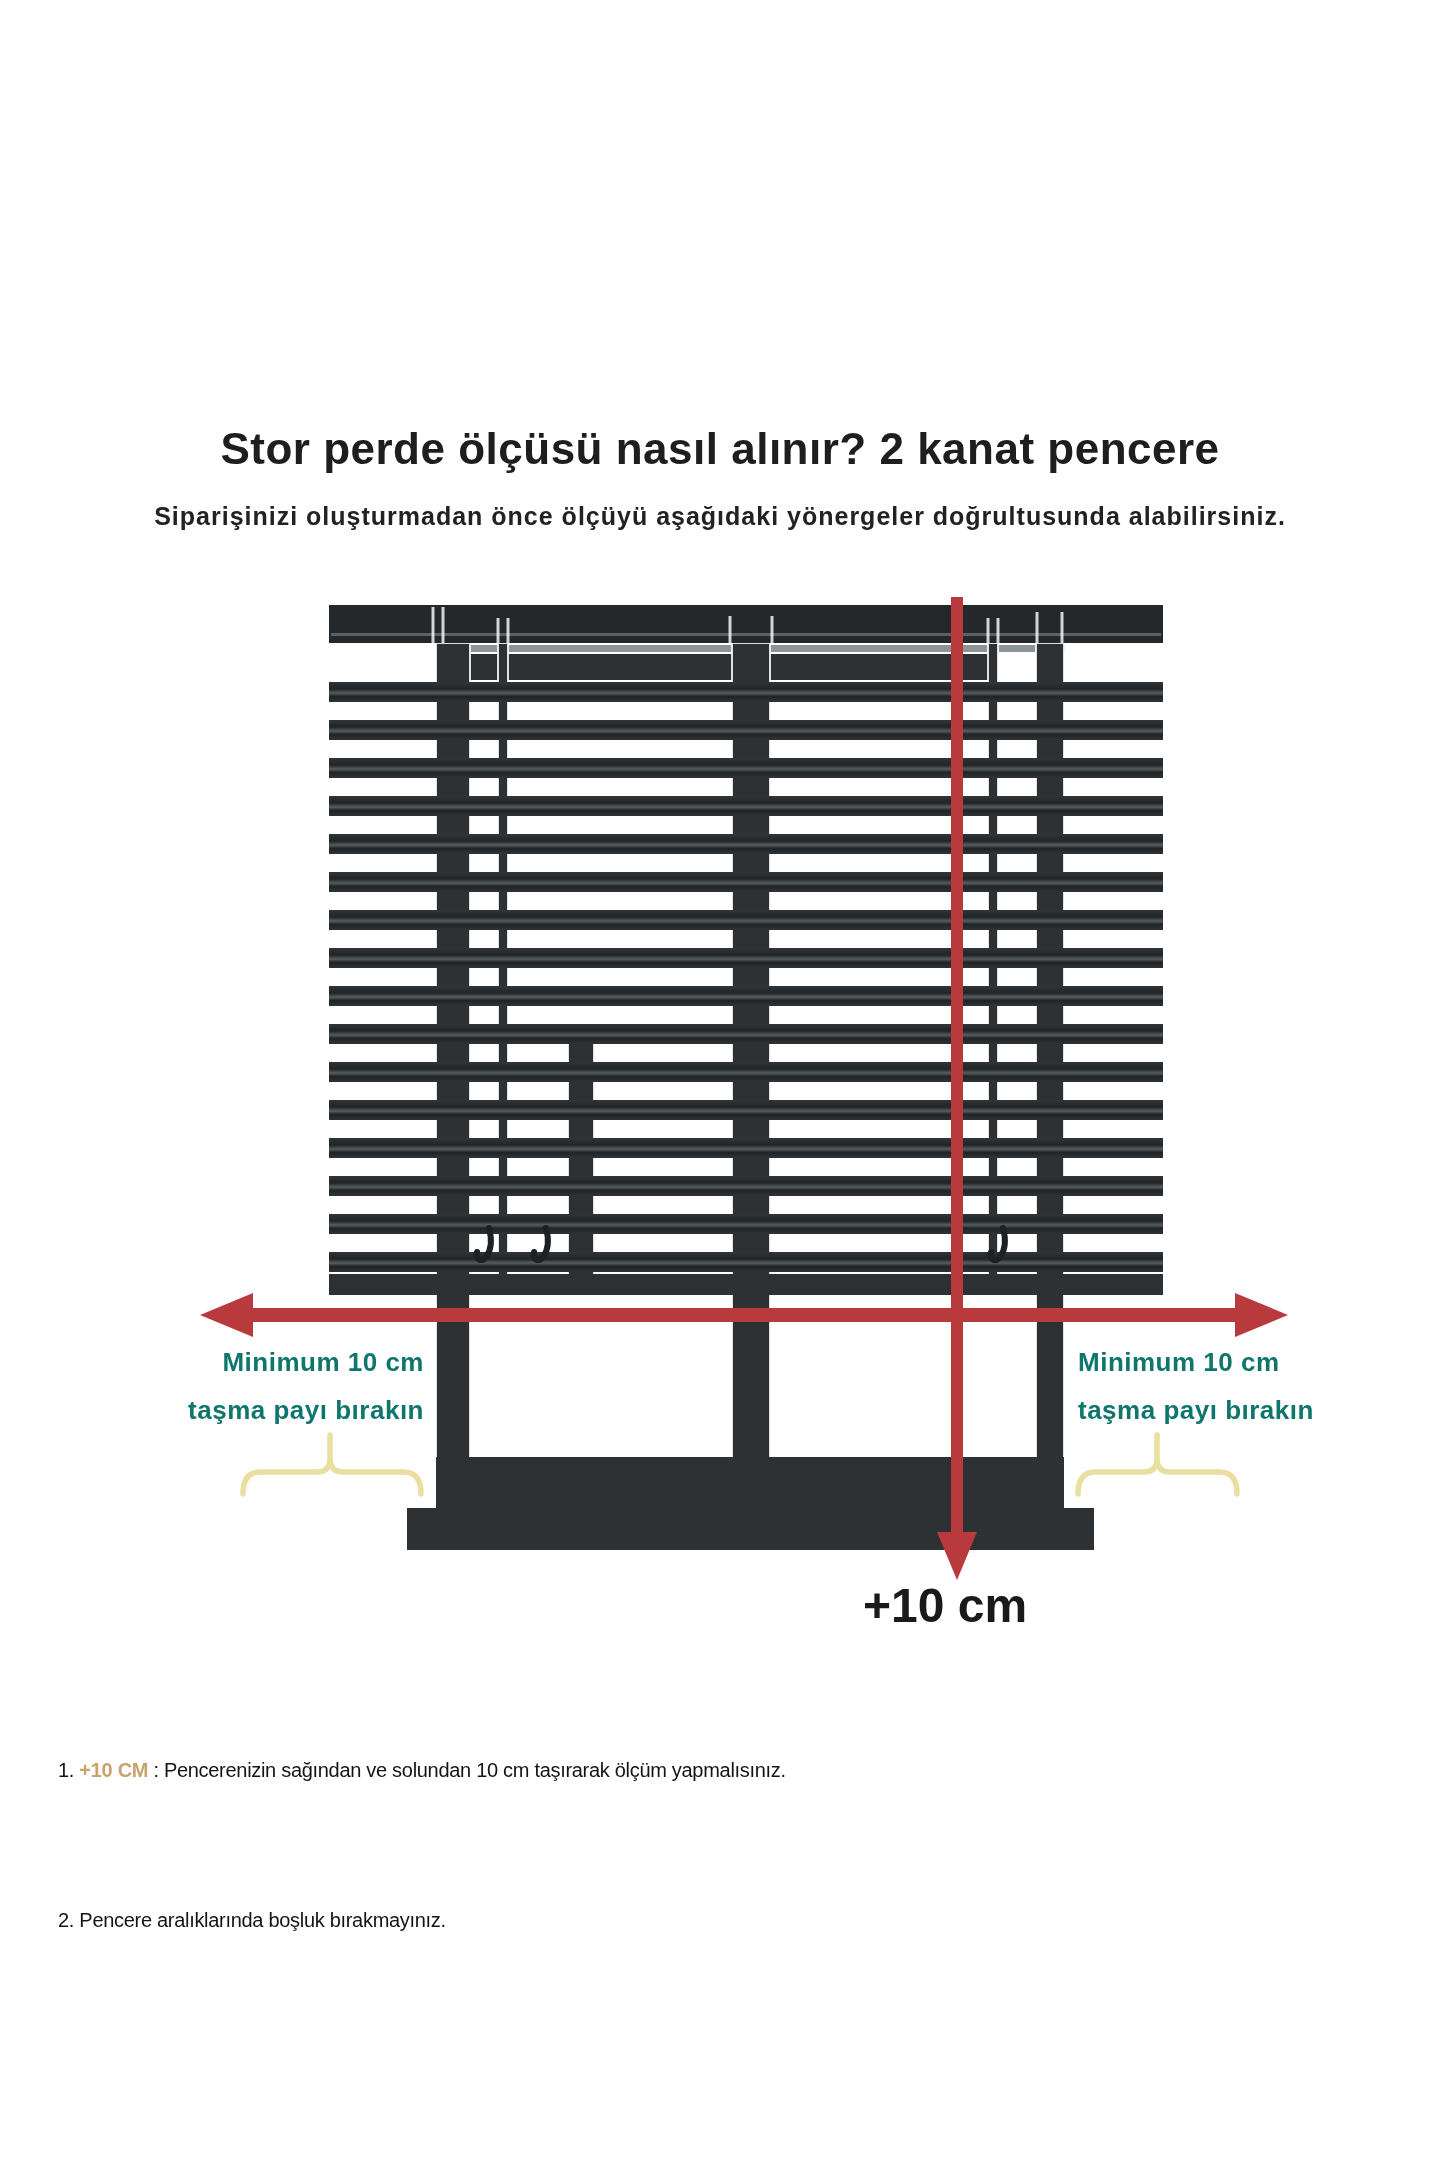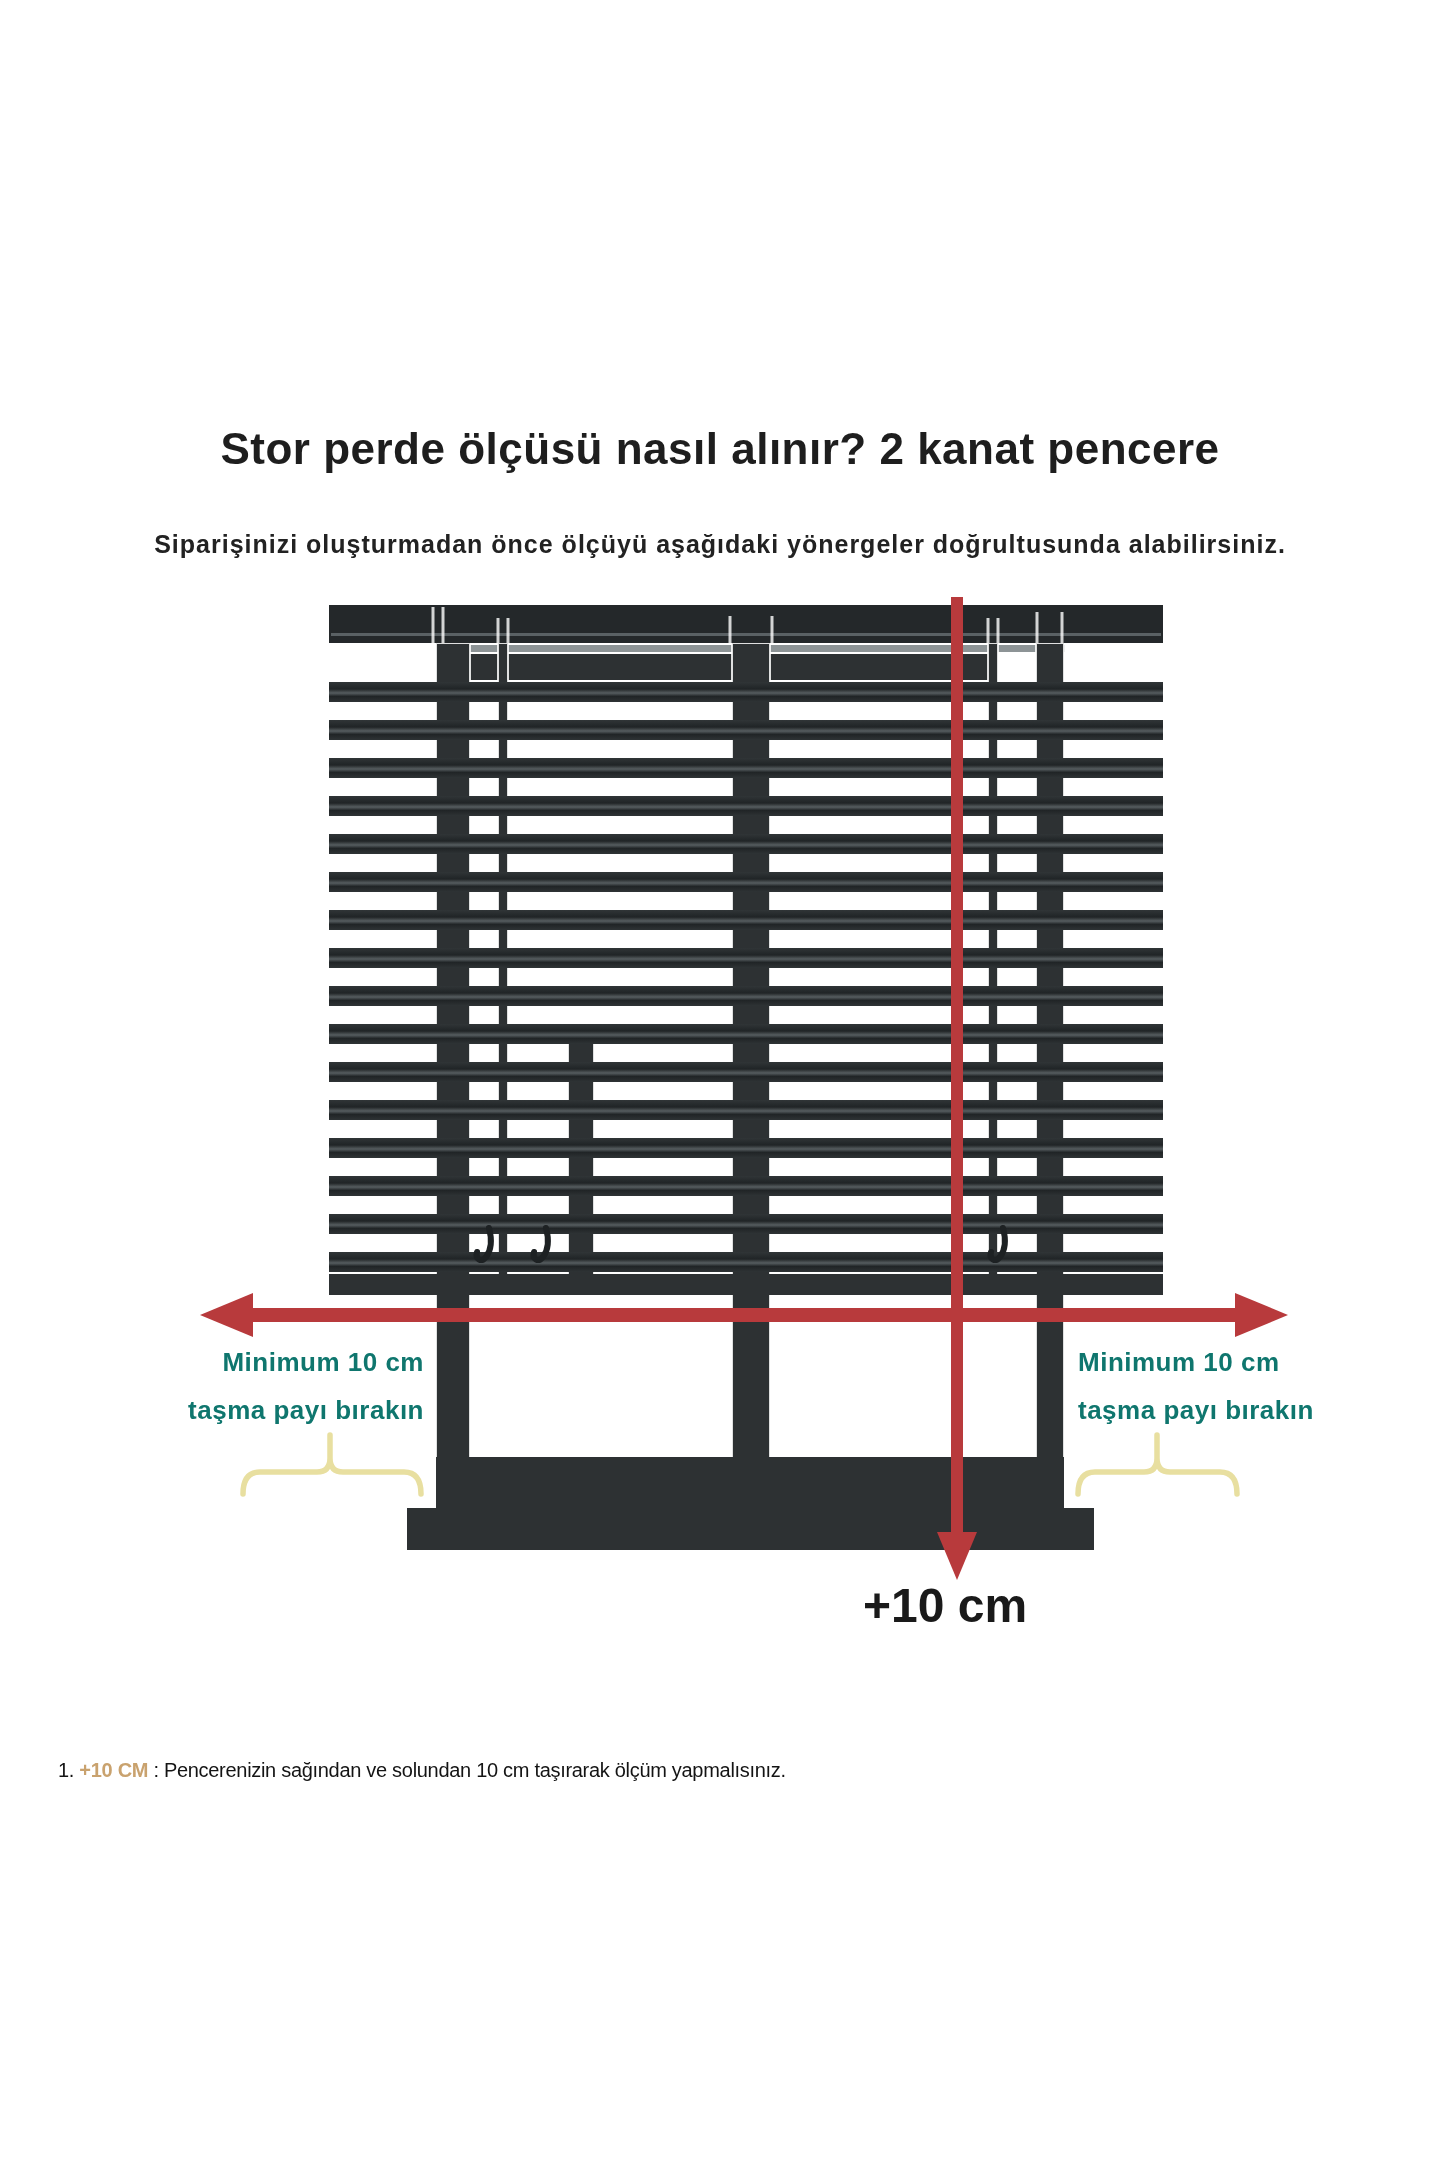--- a/index.html
+++ b/index.html
@@ -12,21 +12,21 @@
   body{
     width:1440px;height:2160px;position:relative;overflow:hidden;
     font-family:"Liberation Sans","DejaVu Sans",sans-serif;color:#1c1c1c;
   }
   .title{
     position:absolute;top:424px;left:0;width:1440px;text-align:center;
     font-size:44px;font-weight:700;letter-spacing:.5px;color:#1e1e1e;
   }
   .subtitle{
     position:absolute;top:502px;left:0;width:1440px;text-align:center;
-    font-size:25px;font-weight:700;letter-spacing:1px;color:#222;margin-top:28px;
+    font-size:25px;font-weight:700;letter-spacing:1px;color:#222;
   }
   svg.diagram{position:absolute;top:560px;left:0;}
   .slat{fill:url(#slatGrad);}
   .frame{fill:#2d3133;}
   .frame-outlined{fill:#2d3133;stroke:#ffffff;stroke-width:2;stroke-opacity:.85;}
   .header-bar{fill:#24282a;}
   .gray-line{fill:#8d9496;}
   .slit{stroke:#ffffff;stroke-width:3;stroke-opacity:.8;}
   .red{fill:var(--red);}
   .hook{stroke:#1d2123;stroke-width:6;fill:none;stroke-linecap:round;}
@@ -138,13 +138,14 @@
   <div>Minimum 10 cm</div>
   <div>taşma payı bırakın</div>
 </div>
 <div class="caption right">
   <div>Minimum 10 cm</div>
   <div>taşma payı bırakın</div>
 </div>
 
 <div class="notes">
   <div><span>1. </span><span class="note-highlight">+10 CM</span><span> : Pencerenizin sağından ve solundan 10 cm taşırarak ölçüm yapmalısınız.</span></div>
+  <div><span>2. </span><span>Pencere aralıklarında boşluk bırakmayınız.</span></div>
 </div>
 
 </body></html>

